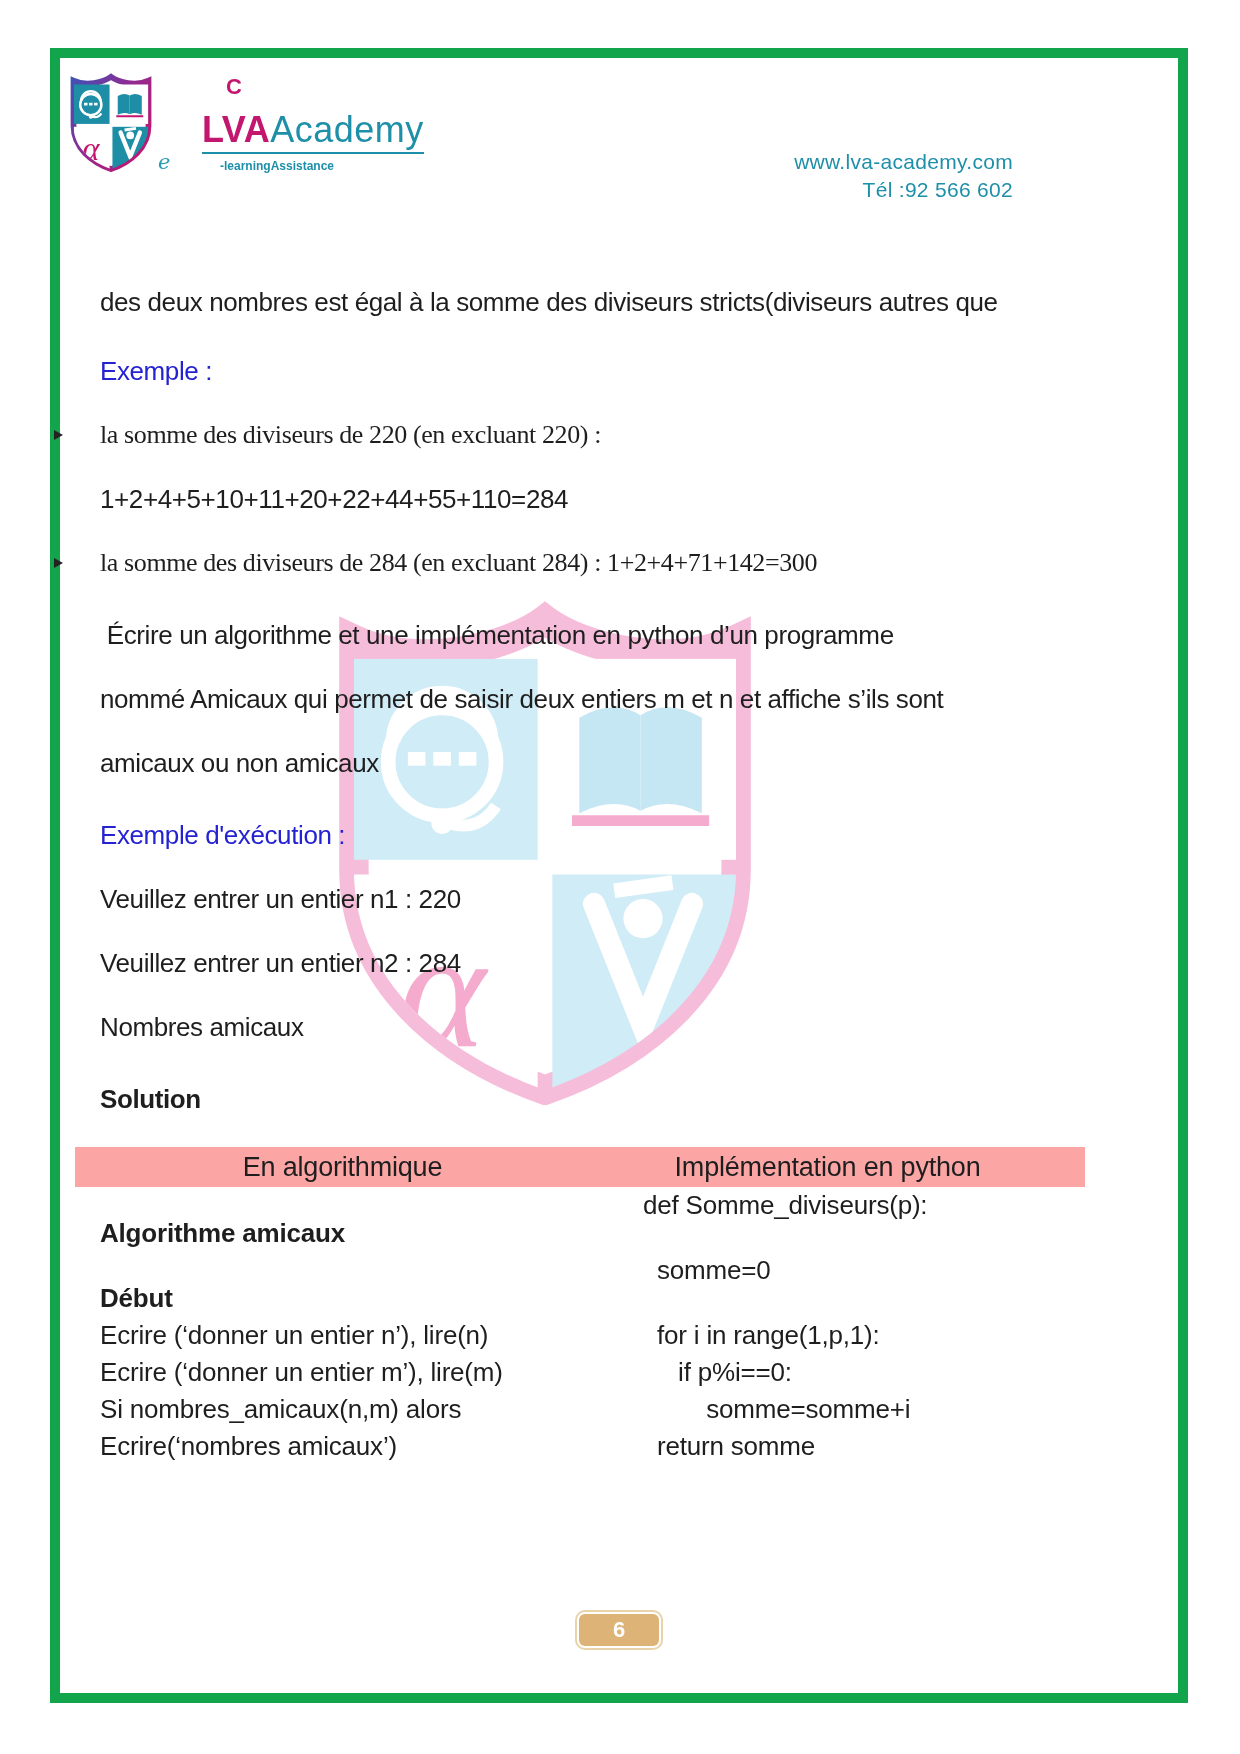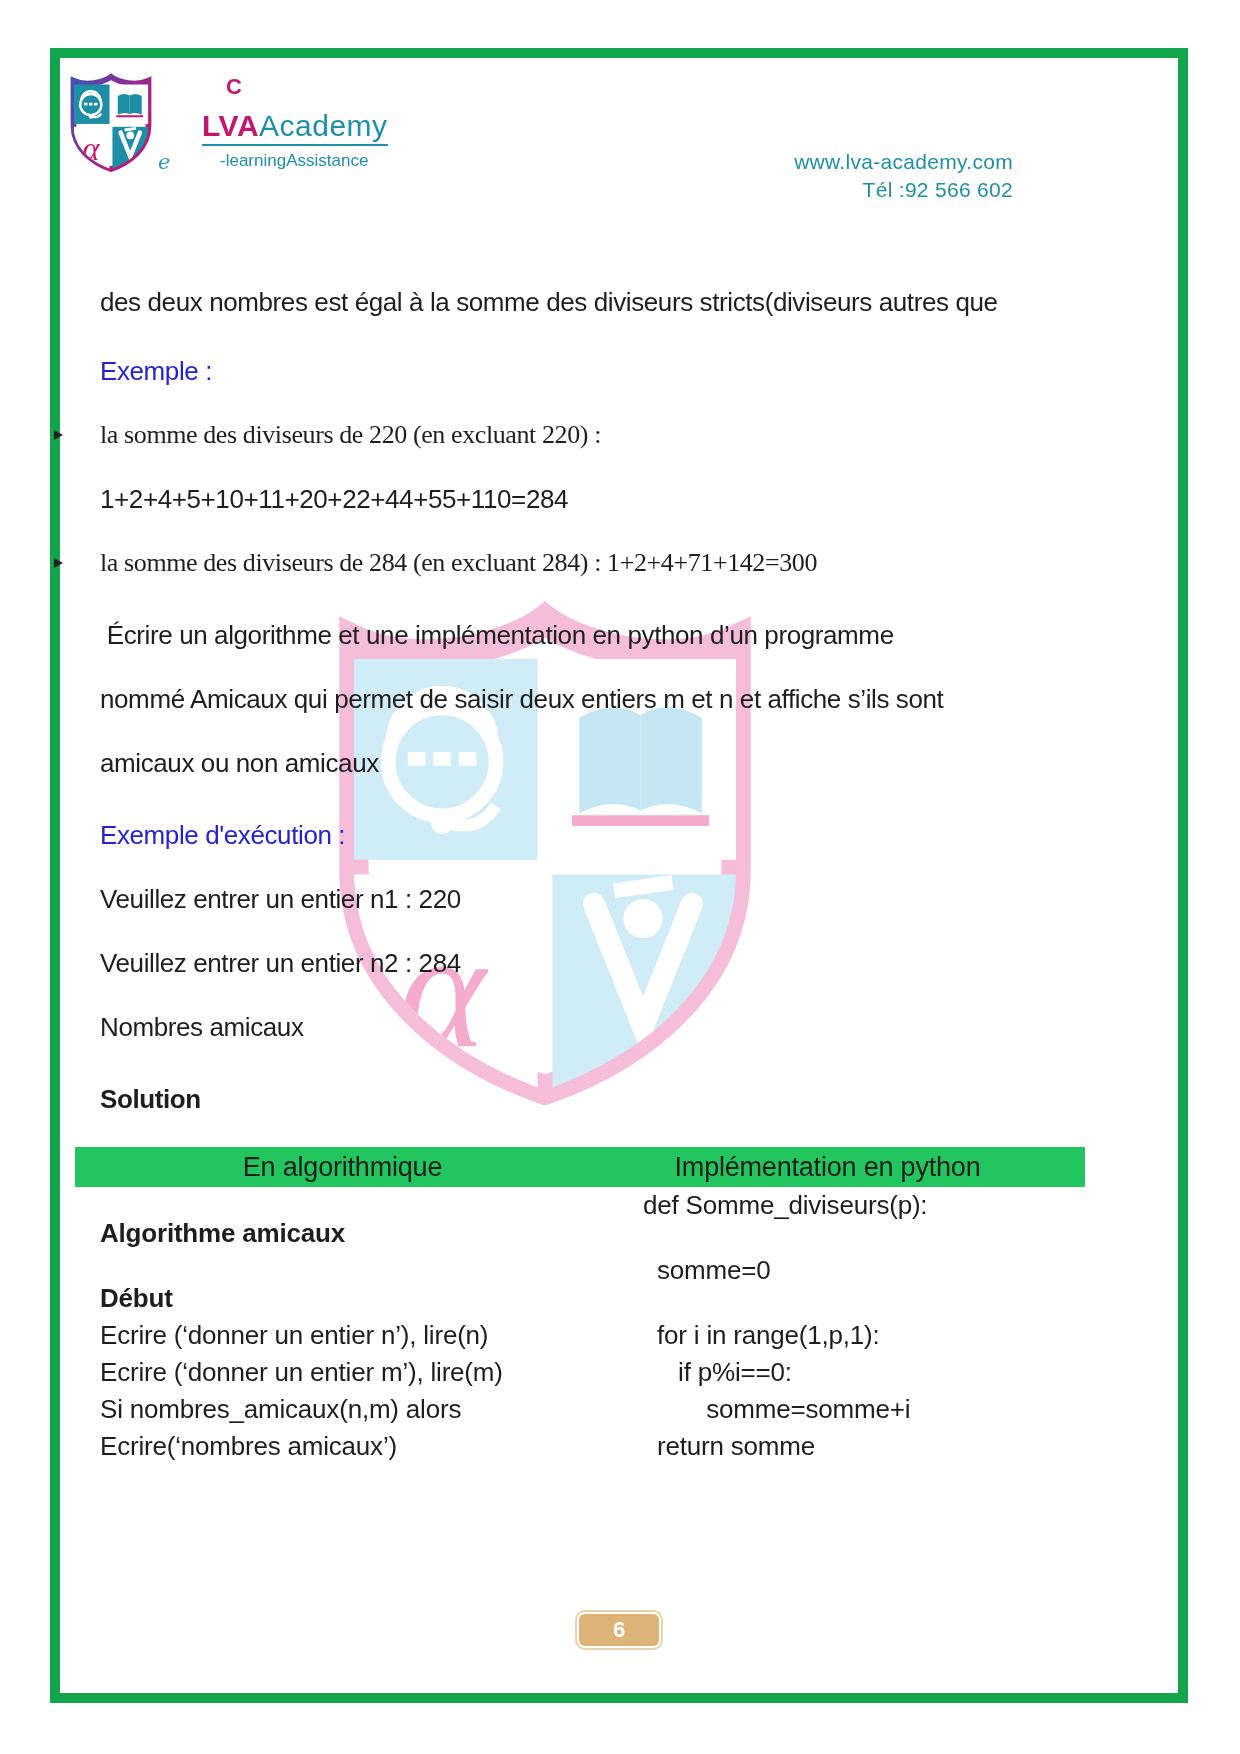--- a/index.html
+++ b/index.html
@@ -14,41 +14,41 @@
   }
 
   
   .watermark { position:absolute; left:240px; top:537px; width:490px; height:510px; opacity:0.9; z-index:0; }
 
   
   .header { position:relative; height:172px; z-index:1; }
   .shield-logo { position:absolute; left:-2px; top:14px; width:106px; height:100px; }
   .logo-text { position:absolute; left:142px; top:16px; }
   .logo-c { font-size:22px; font-weight:bold; color:#c2166f; margin-left:24px; letter-spacing:1px; }
-  .logo-name { font-size:30px; margin-top:9px; display:inline-block; border-bottom:2px solid #1e8fa9; padding-bottom:1px; letter-spacing:0.5px; }
+  .logo-name { font-size:36px; margin-top:9px; display:inline-block; border-bottom:2px solid #1e8fa9; padding-bottom:1px; letter-spacing:0.5px; }
   .logo-name .lva { color:#c2166f; font-weight:bold; }
   .logo-name .academy { color:#1e8fa9; }
-  .logo-tagline { font-size:17px; color:#1e8fa9; margin-left:18px; margin-top:5px; }
+  .logo-tagline { font-size:12px; color:#1e8fa9; margin-left:18px; margin-top:5px;font-weight:bold; }
   .logo-e { position:absolute; left:98px; top:92px; font-family:"DejaVu Serif",serif; font-style:italic; font-size:21px; color:#2a9bb5; }
   .contact { position:absolute; right:165px; top:90px; text-align:right; color:#1e8fa9; font-size:21px; line-height:28px; letter-spacing:0.3px; }
 
   
   .content { position:relative; z-index:1; padding:44px 60px 0 40px; font-size:26px; color:#1e1e1e; letter-spacing:-0.4px; }
   .line { line-height:64px; white-space:pre; }
   .para .line { line-height:57px; }
   .h-blue { color:#2522d1; font-weight:normal; }
   .bold { font-weight:bold;margin-top:28px; }
   .mt8 { margin-top:8px; }
   .bullet-line { position:relative;font-family:Liberation Serif, serif; }
   .tri { position:absolute; left:-46px; top:27px; width:0; height:0;
          border-left:9px solid #222; border-top:5px solid transparent; border-bottom:5px solid transparent; }
 
   
   .sol-table { margin-left:-25px; margin-top:16px; width:1010px; font-size:26px; letter-spacing:-0.2px; }
-  .thead { display:flex; background:#22c55e; height:40px; line-height:40px; font-size:27px; }
+  .thead { display:flex; background:#fca5a5; height:40px; line-height:40px; font-size:27px; }
   .th-left { width:535px; text-align:center; }
   .th-right { flex:1; text-align:center; padding-right:40px; }
   .trow { display:flex; line-height:37px; white-space:pre; }
   .td-left { width:510px; padding-left:25px; }
   .td-right { flex:1; padding-left:58px; }
 
   
   .badge-outer { position:absolute; top:1552px; left:50%; transform:translateX(-50%);
                  background:#e9d3ab; border-radius:10px; padding:2px; z-index:1; }
   .badge-mid { background:#ffffff; border-radius:8px; padding:2px; }

